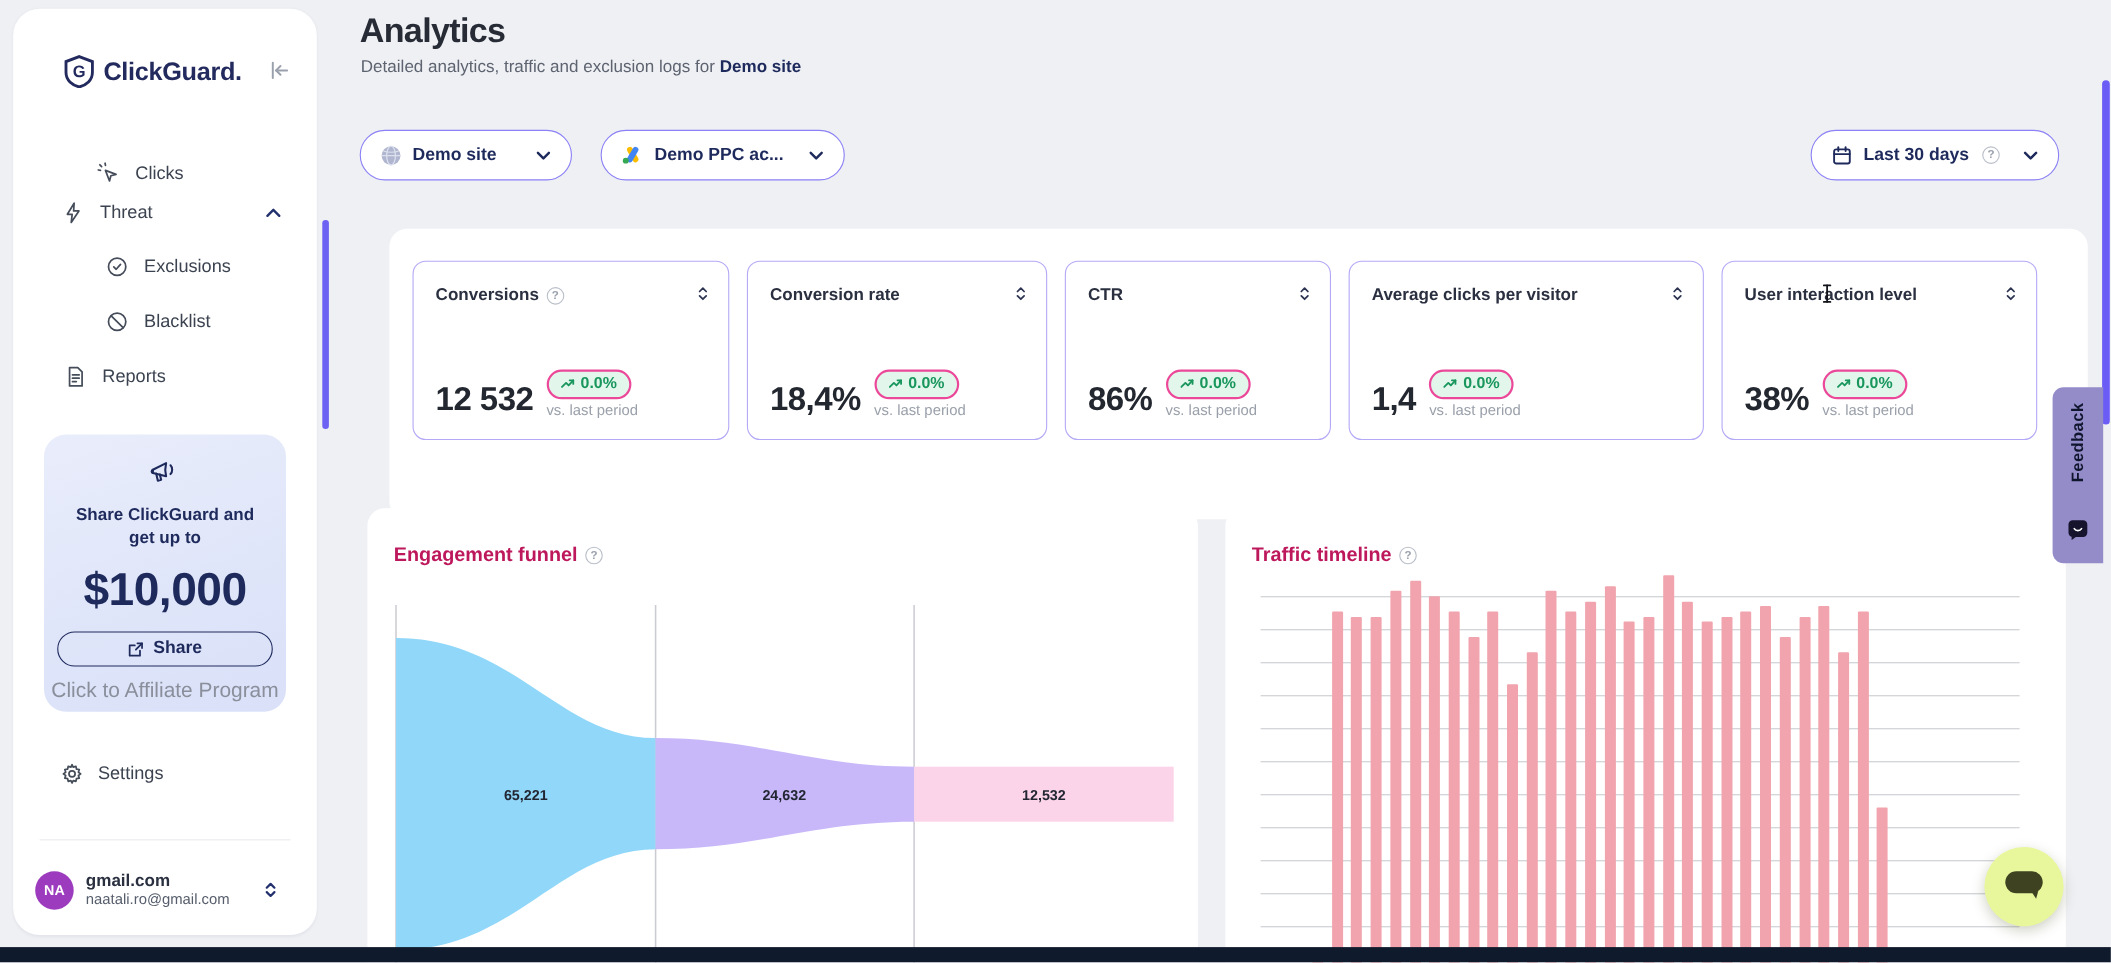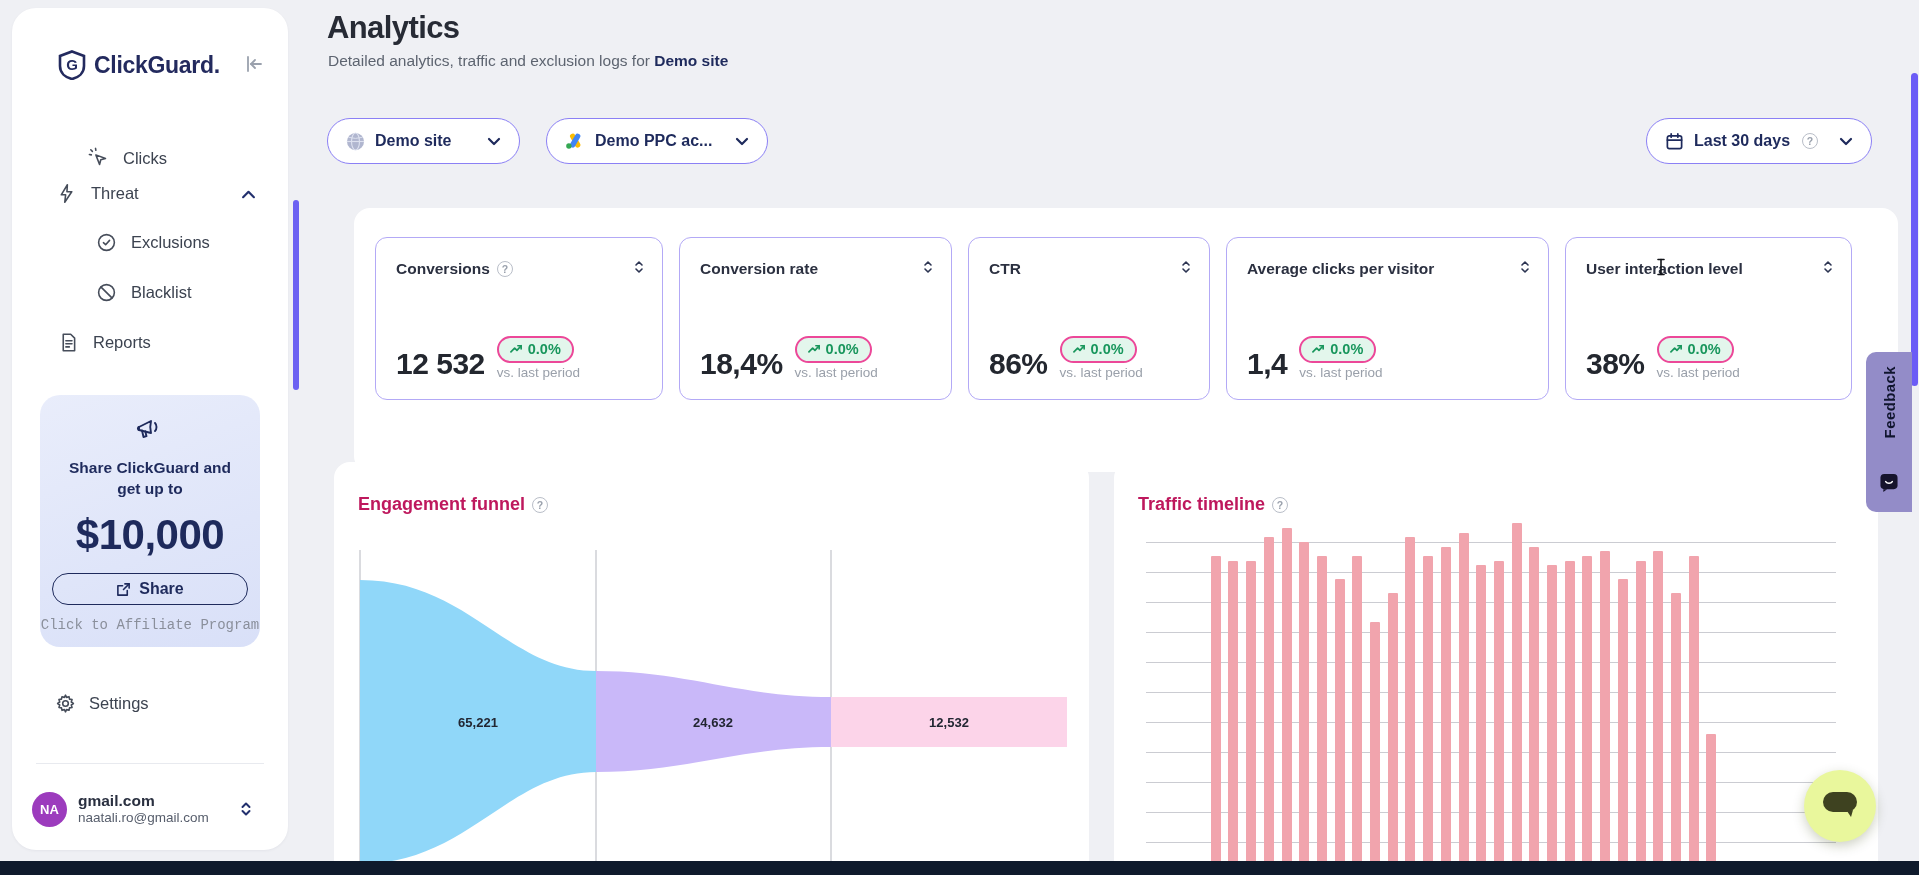--- a/index.html
+++ b/index.html
@@ -20,21 +20,21 @@
   .nav-thumb { position:absolute; left:281px; top:192px; width:6px; height:190px; background:#6c61f2; border-radius:3px; }
 
   .promo { position:absolute; left:28px; top:387px; width:220px; height:252px; border-radius:20px;
            background:linear-gradient(160deg,#e9edfb 0%,#dfe5f9 60%,#d9e0f8 100%); text-align:center; color:#1e2a5c; }
   .promo-icon { margin-top:20px; }
   .promo-line { font-size:15.5px; font-weight:600; line-height:21px; }
   .promo-lines { margin-top:8px; }
   .promo-amount { font-size:42px; font-weight:800; margin-top:12px; letter-spacing:-0.5px; }
   .share-btn { margin:14px auto 0; width:196px; height:32px; border:1.4px solid #1e2a5c; border-radius:17px;
                display:flex; align-items:center; justify-content:center; gap:8px; font-size:16px; font-weight:600; color:#1e2a5c; background:transparent; cursor:pointer; }
-  .promo-footer { margin-top:12px; font-size:14px; color:#8a8f9b; font-weight:400; cursor:pointer;font-family:Liberation Mono, monospace; }
+  .promo-footer { margin-top:12px; font-size:19px; color:#8a8f9b; font-weight:400; cursor:pointer; }
 
   .settings-row { position:absolute; left:0; right:0; top:673px; height:44px; display:flex; align-items:center; padding-left:43px; font-size:16.5px; color:#3c4350; font-weight:500; cursor:pointer; }
   .settings-row .ni { margin-right:13px; display:flex; }
   .sidebar-divider { position:absolute; left:24px; right:24px; top:755px; height:1px; background:#e8eaef; }
   .user-row { position:absolute; left:0; right:0; top:772px; height:58px; display:flex; align-items:center; padding-left:20px; cursor:pointer; }
   .avatar { width:35px; height:35px; border-radius:50%; background:#9c3bbd; color:#fff; font-size:13px; font-weight:600; display:flex; align-items:center; justify-content:center; }
   .user-meta { margin-left:11px; line-height:1.25; }
   .user-name { font-size:15.5px; font-weight:700; color:#2a3040; }
   .user-email { font-size:13.5px; color:#565d6b; }
   .user-caret { position:absolute; right:36px; display:flex; flex-direction:column; align-items:center; }

